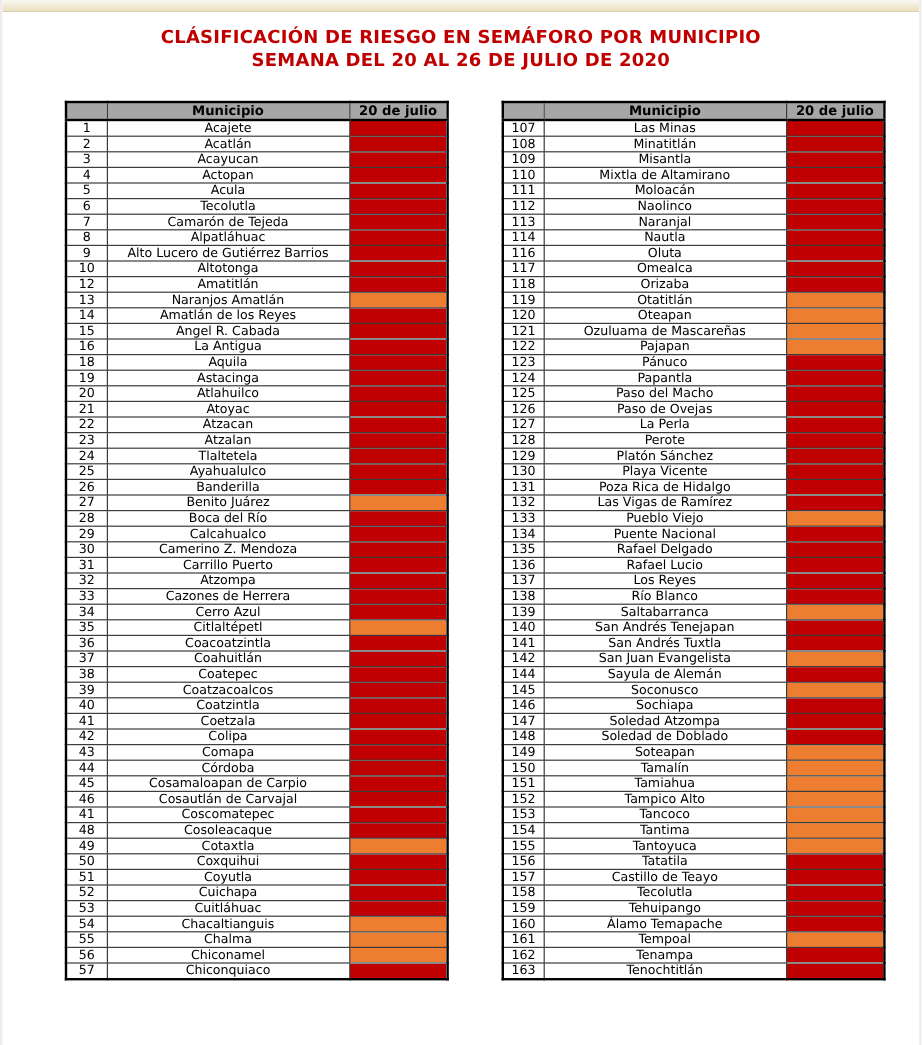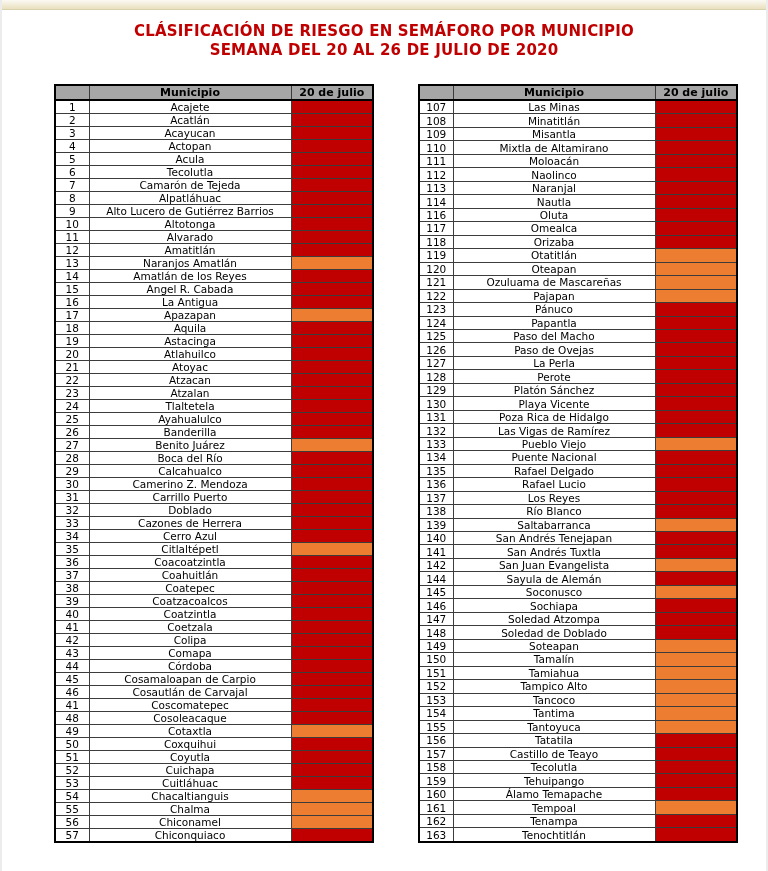--- a/index.html
+++ b/index.html
@@ -138,25 +138,20 @@
             <td>9</td>
             <td>Alto Lucero de Gutiérrez Barrios</td>
             <td class="risk" style="background: rgb(192, 0, 0);"></td>
           </tr>
           <tr>
             <td>10</td>
             <td>Altotonga</td>
             <td class="risk" style="background: rgb(192, 0, 0);"></td>
           </tr>
           <tr>
-            <td>11</td>
-            <td>Alvarado</td>
-            <td class="risk" style="background: rgb(192, 0, 0);"></td>
-          </tr>
-          <tr>
             <td>12</td>
             <td>Amatitlán</td>
             <td class="risk" style="background: rgb(192, 0, 0);"></td>
           </tr>
           <tr>
             <td>13</td>
             <td>Naranjos Amatlán</td>
             <td class="risk" style="background: rgb(237, 125, 49);"></td>
           </tr>
           <tr>
@@ -168,25 +163,20 @@
             <td>15</td>
             <td>Angel R. Cabada</td>
             <td class="risk" style="background: rgb(192, 0, 0);"></td>
           </tr>
           <tr>
             <td>16</td>
             <td>La Antigua</td>
             <td class="risk" style="background: rgb(192, 0, 0);"></td>
           </tr>
           <tr>
-            <td>17</td>
-            <td>Apazapan</td>
-            <td class="risk" style="background: rgb(237, 125, 49);"></td>
-          </tr>
-          <tr>
             <td>18</td>
             <td>Aquila</td>
             <td class="risk" style="background: rgb(192, 0, 0);"></td>
           </tr>
           <tr>
             <td>19</td>
             <td>Astacinga</td>
             <td class="risk" style="background: rgb(192, 0, 0);"></td>
           </tr>
           <tr>
@@ -244,21 +234,21 @@
             <td>Camerino Z. Mendoza</td>
             <td class="risk" style="background: rgb(192, 0, 0);"></td>
           </tr>
           <tr>
             <td>31</td>
             <td>Carrillo Puerto</td>
             <td class="risk" style="background: rgb(192, 0, 0);"></td>
           </tr>
           <tr>
             <td>32</td>
-            <td>Doblado</td>
+            <td>Atzompa</td>
             <td class="risk" style="background: rgb(192, 0, 0);"></td>
           </tr>
           <tr>
             <td>33</td>
             <td>Cazones de Herrera</td>
             <td class="risk" style="background: rgb(192, 0, 0);"></td>
           </tr>
           <tr>
             <td>34</td>
             <td>Cerro Azul</td>

